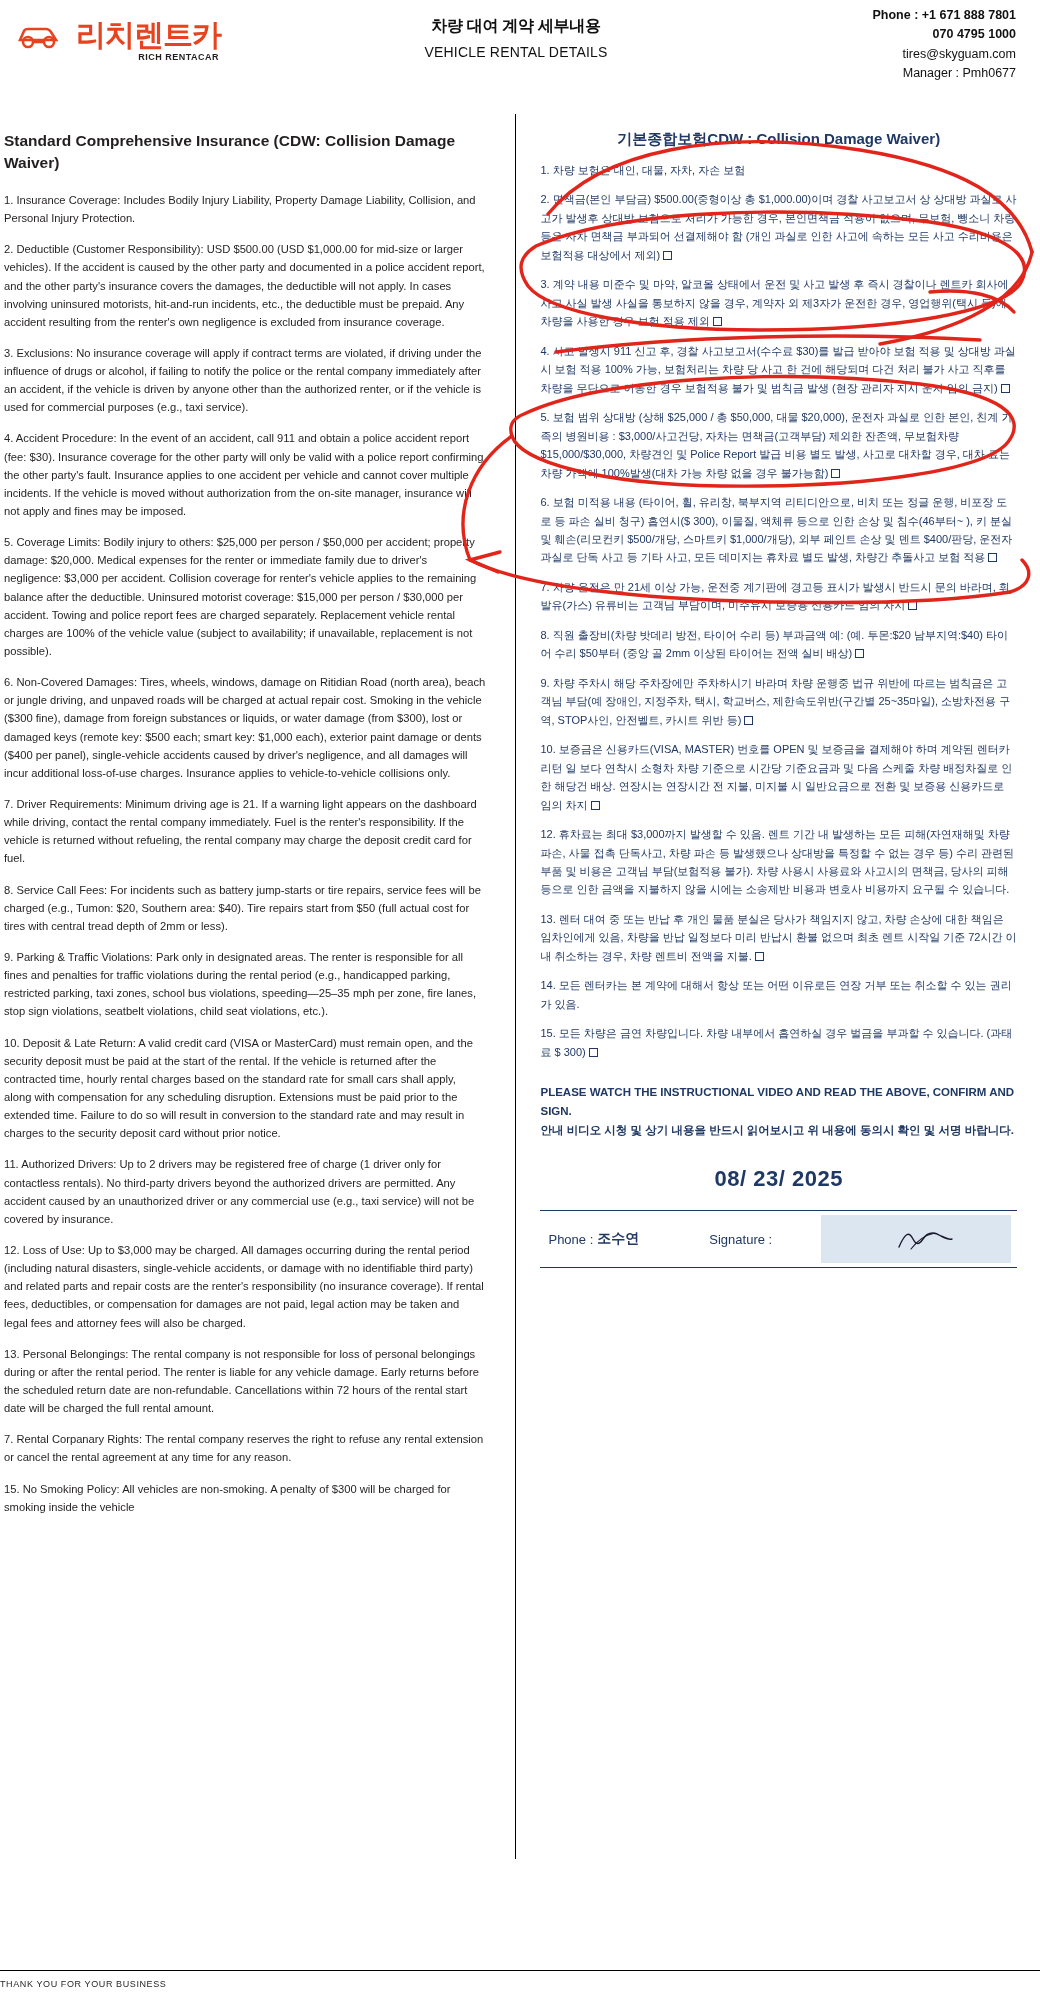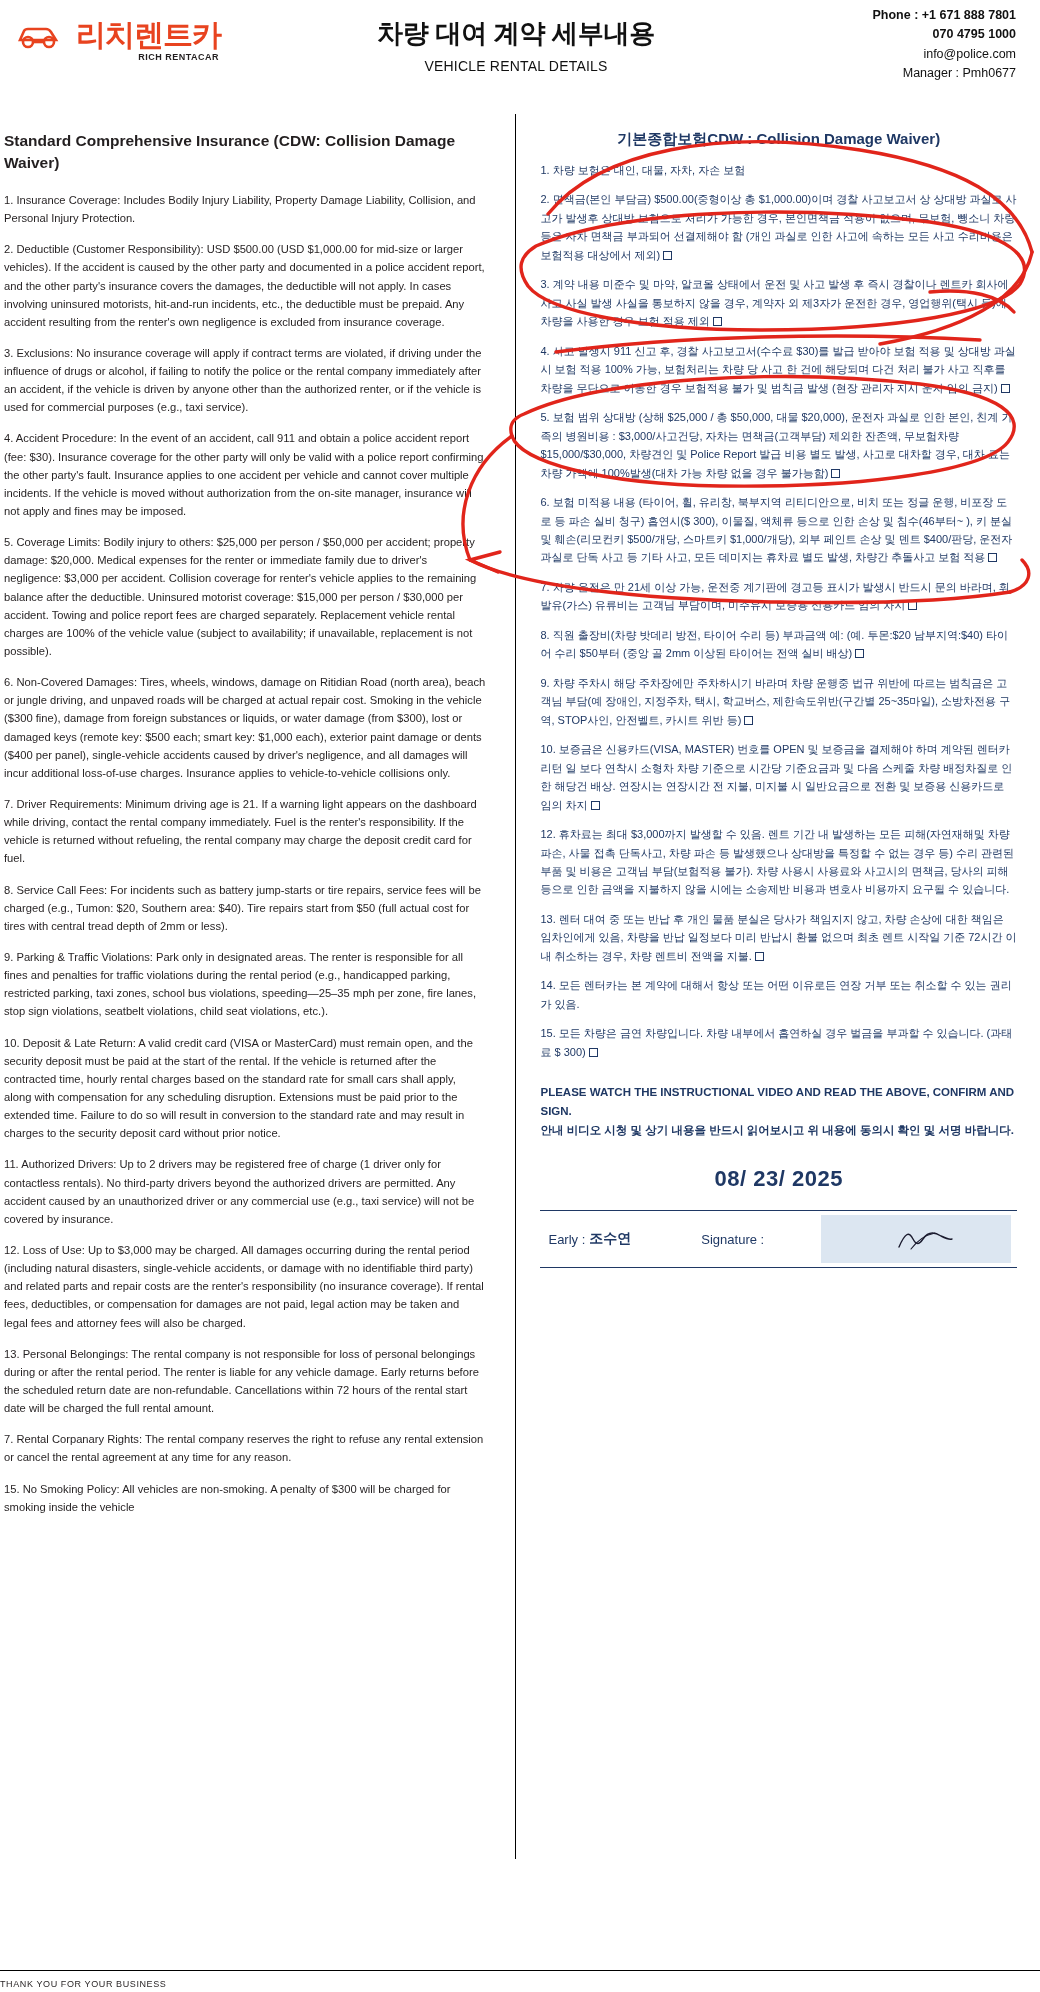--- a/index.html
+++ b/index.html
@@ -46,21 +46,21 @@
     letter-spacing: 0.5px;
     position: absolute;
     right: 2px;
     bottom: -12px;
   }
   .title-block {
     text-align: center;
     padding-top: 6px;
   }
   .title-ko {
-    font-size: 26px;
+    font-size: 16px;
     font-weight: bold;
     color: #111;
     letter-spacing: -0.3px;
   }
   .title-en {
     font-size: 14px;
     color: #111;
     margin-top: 7px;
     letter-spacing: 0.2px;
   }
@@ -221,21 +221,21 @@
   </div>
 
   <div class="title-block">
     <div class="title-ko">차량 대여 계약 세부내용</div>
     <div class="title-en">VEHICLE RENTAL DETAILS</div>
   </div>
 
   <div class="contact">
     <div class="b">Phone : +1 671 888 7801</div>
     <div class="b">070 4795 1000</div>
-    <div>info@police.com</div>
+    <div>tires@skyguam.com</div>
     <div>Manager : Pmh0677</div>
   </div>
 </div>
 
 <div class="content">
 
   <div class="col-left">
     <h2 class="en-h">Standard Comprehensive Insurance (CDW: Collision Damage Waiver)</h2>
     <p class="en-p">1. Insurance Coverage: Includes Bodily Injury Liability, Property Damage Liability, Collision, and Personal Injury Protection.</p>
     <p class="en-p">2. Deductible (Customer Responsibility): USD $500.00 (USD $1,000.00 for mid-size or larger vehicles). If the accident is caused by the other party and documented in a police accident report, and the other party's insurance covers the damages, the deductible will not apply. In cases involving uninsured motorists, hit-and-run incidents, etc., the deductible must be prepaid. Any accident resulting from the renter's own negligence is excluded from insurance coverage.</p>
@@ -275,21 +275,21 @@
     <p class="ko-p"><span>15. 모든 차량은 금연 차량입니다. 차량 내부에서 흡연하실 경우 벌금을 부과할 수 있습니다. (과태료 $ 300)</span><span class="cbox"></span></p>
 
     <div class="notice">
       <div>PLEASE WATCH THE INSTRUCTIONAL VIDEO AND READ THE ABOVE, CONFIRM AND SIGN.</div>
       <div>안내 비디오 시청 및 상기 내용을 반드시 읽어보시고 위 내용에 동의시 확인 및 서명 바랍니다.</div>
     </div>
 
     <div class="date-line">08/ 23/ 2025</div>
 
     <div class="sign-row">
-      <span class="name-label">Early :</span>
+      <span class="name-label">Phone :</span>
       <span class="name-val">조수연</span>
       <span class="sig-label">Signature :</span>
       <span class="sig-box"></span>
       <span class="sig-mark">
         <svg width="60" height="26" viewBox="0 0 60 26">
           <path d="M4 20 C10 6 14 4 18 12 C21 18 24 18 28 12 C32 6 38 4 46 9 C50 11 54 13 57 12" fill="none" stroke="#1a1a2e" stroke-width="1.4" stroke-linecap="round"></path>
           <path d="M16 22 C22 14 30 8 40 6" fill="none" stroke="#1a1a2e" stroke-width="1.1" stroke-linecap="round"></path>
         </svg>
       </span>
     </div>

